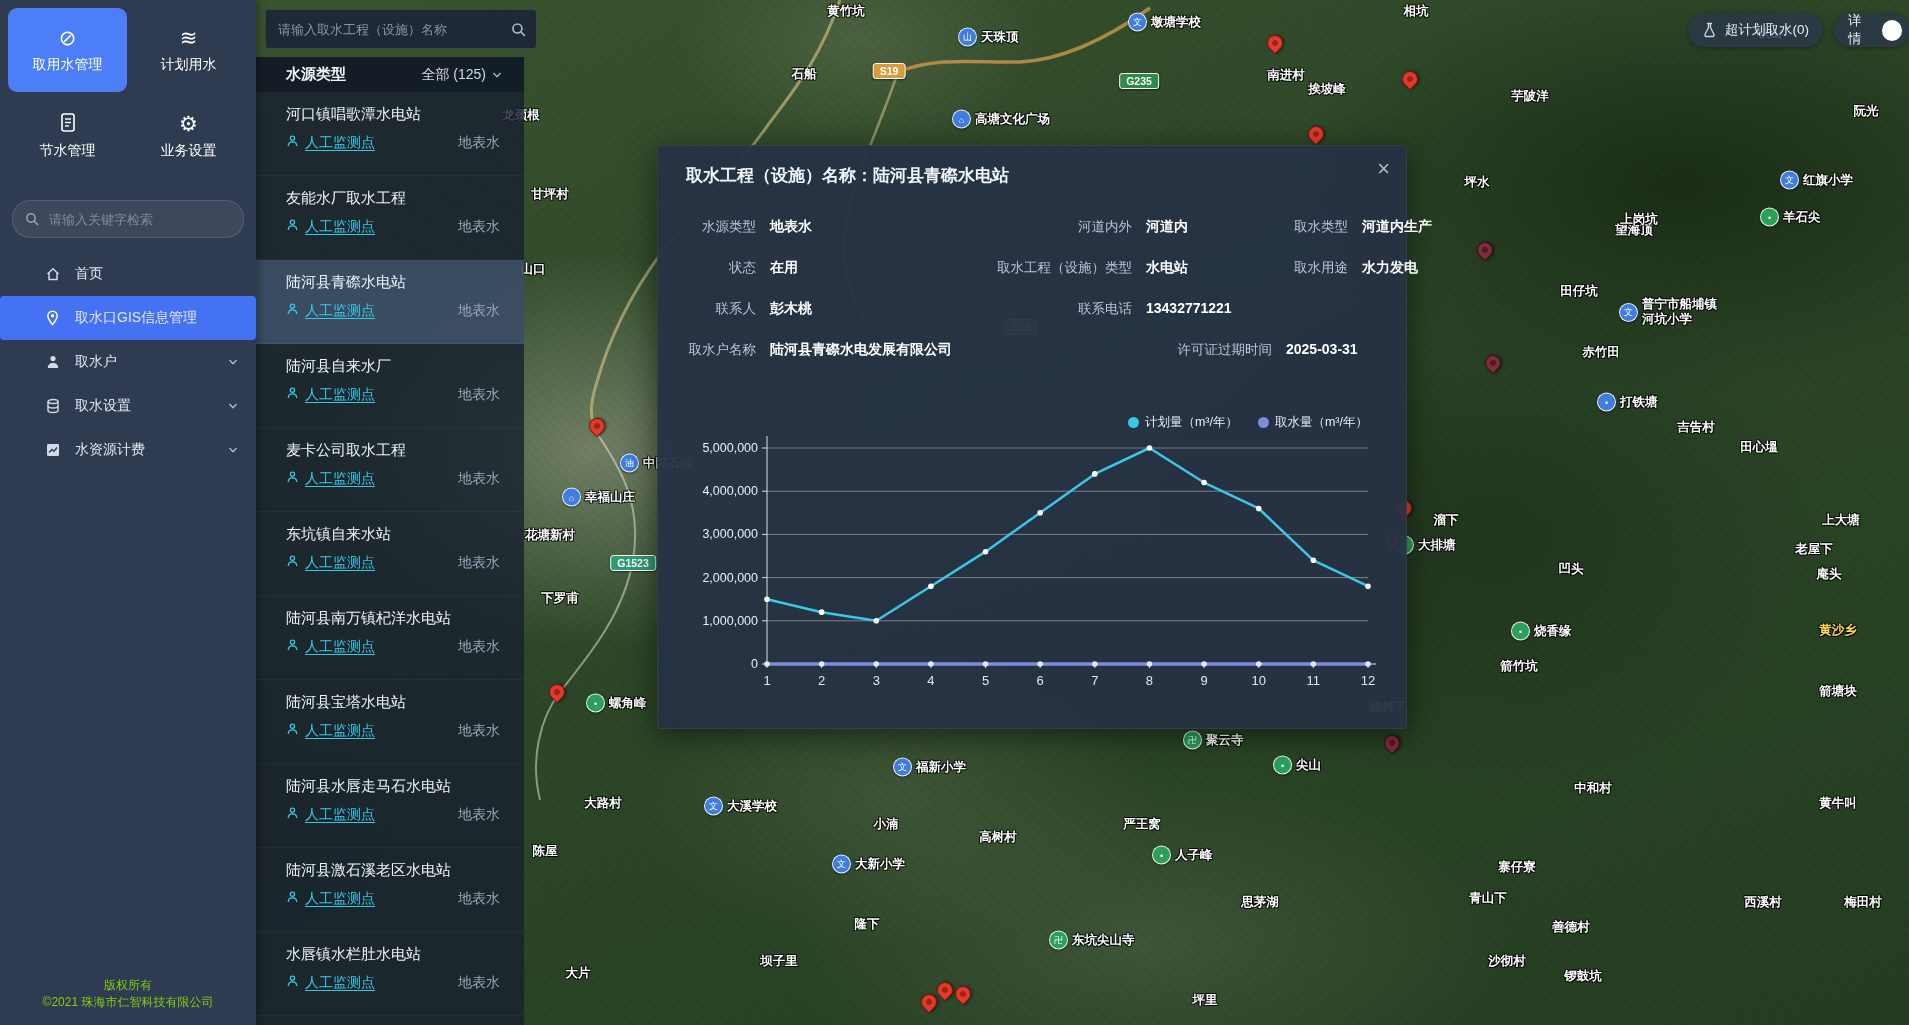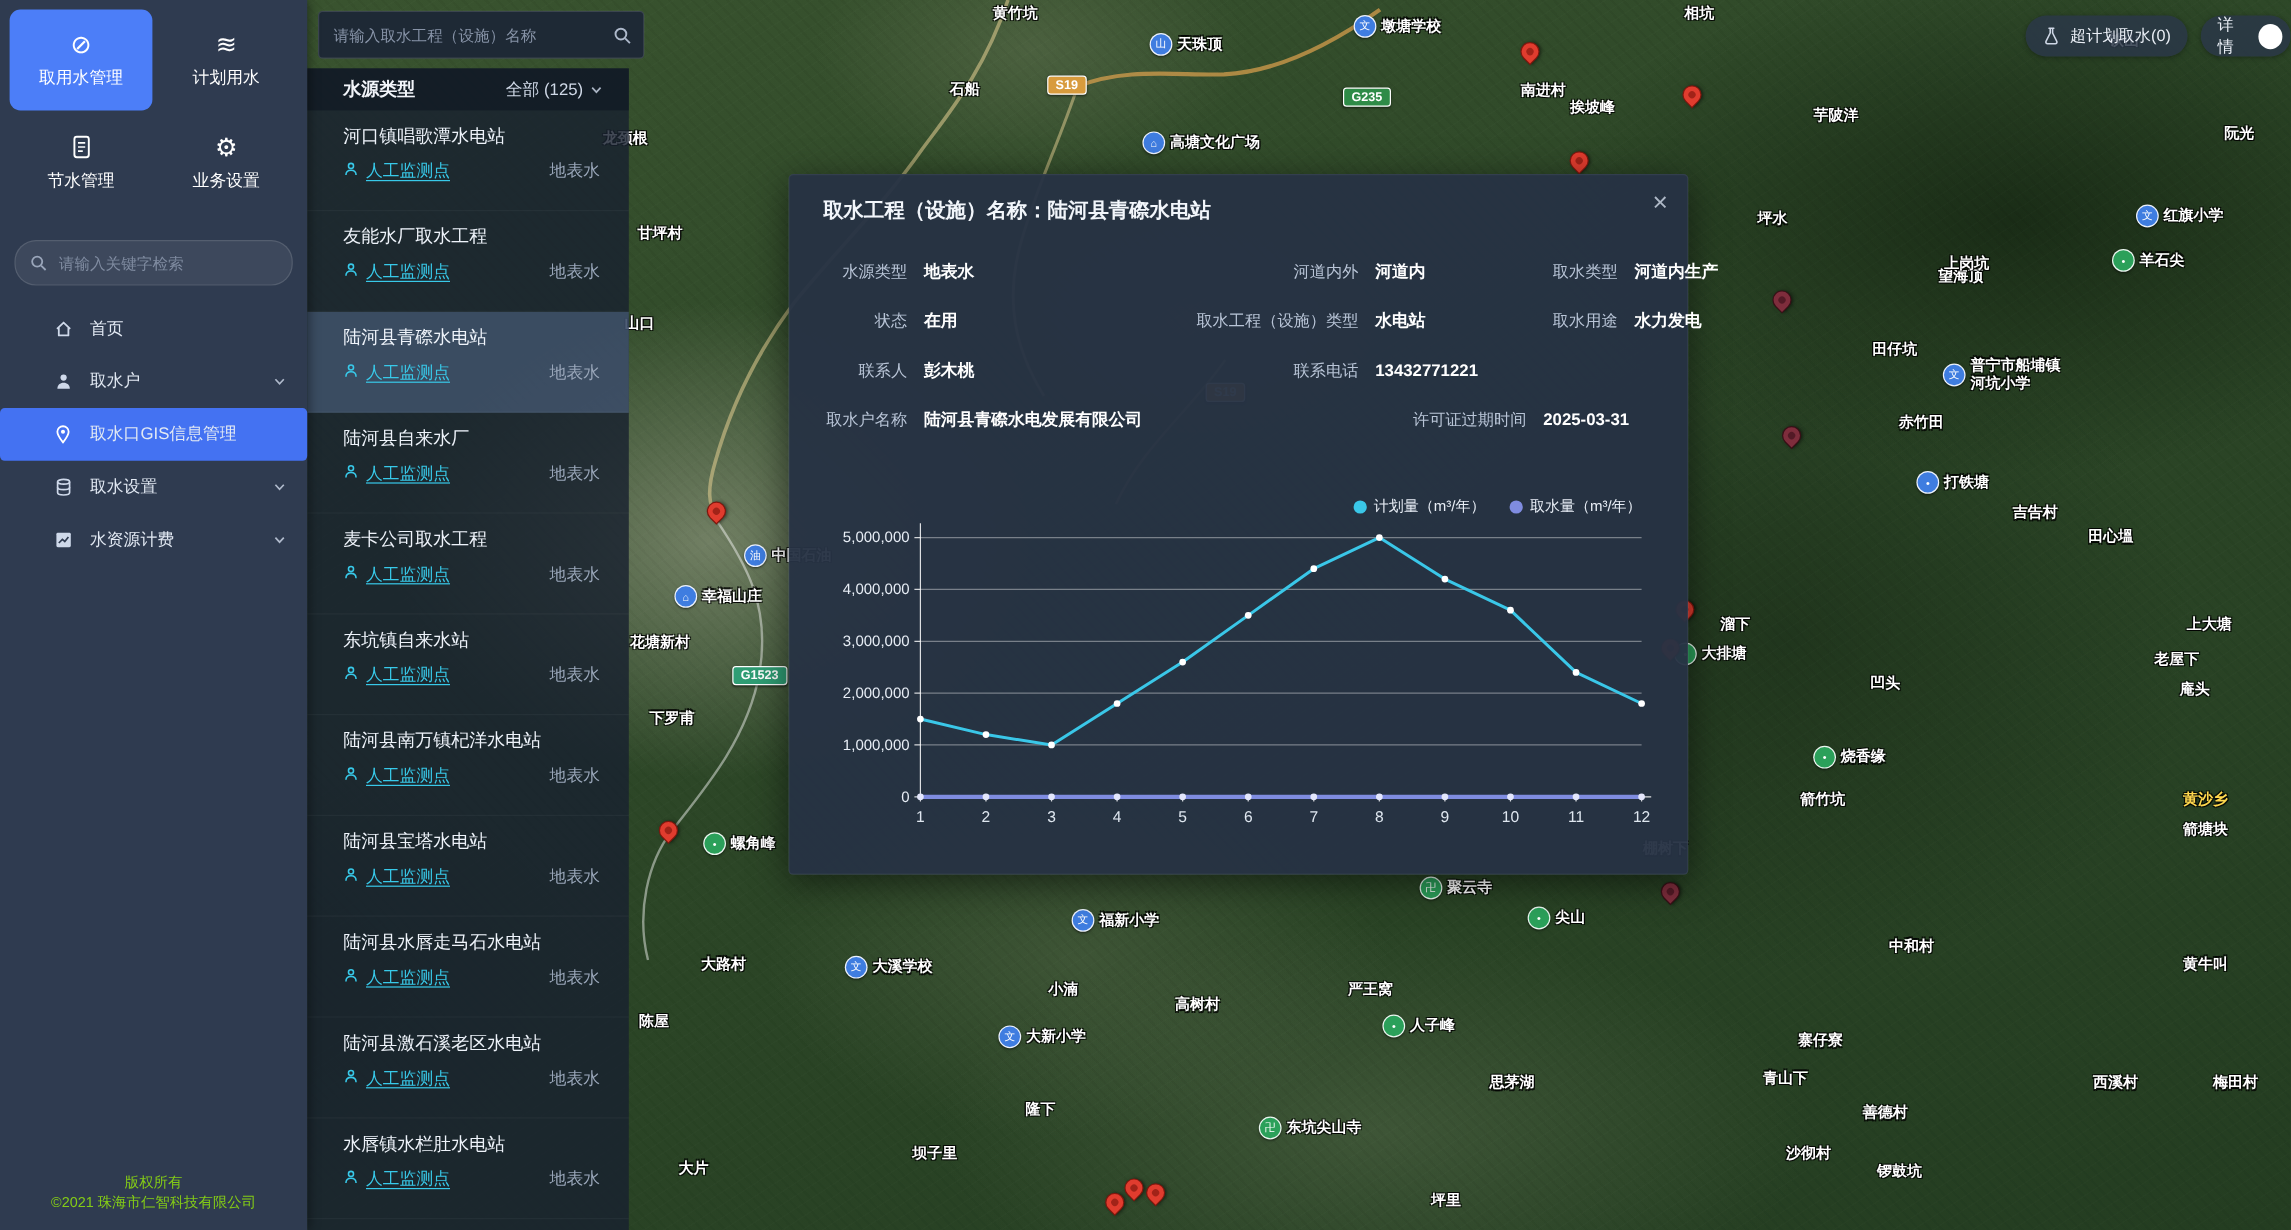--- a/index.html
+++ b/index.html
@@ -134,21 +134,21 @@
     <div class="map-label" style="left: 1286px; top: 76px;">南进村</div>
     <div class="map-label" style="left: 1327px; top: 90px;">挨坡峰</div>
     <div class="map-label" style="left: 1530px; top: 97px;">芋陂洋</div>
     <div class="map-label" style="left: 1477px; top: 183px;">坪水</div>
     <div class="map-label" style="left: 1634px; top: 231px;">望海顶</div>
     <div class="map-label" style="left: 1591px; top: 220px; margin-left: 48px;">上岗坑</div>
     <div class="map-label" style="left: 1579px; top: 292px;">田仔坑</div>
     <div class="map-label" style="left: 1601px; top: 353px;">赤竹田</div>
     <div class="map-label" style="left: 1696px; top: 428px;">吉告村</div>
     <div class="map-label" style="left: 1759px; top: 448px;">田心塭</div>
-    <div class="map-label yellow" style="left: 1838px; top: 631px; margin-top: 36px;">黄沙乡</div>
+    <div class="map-label yellow" style="left: 1838px; top: 631px;">黄沙乡</div>
     <div class="map-label" style="left: 1814px; top: 550px;">老屋下</div>
     <div class="map-label" style="left: 1841px; top: 521px;">上大塘</div>
     <div class="map-label" style="left: 1446px; top: 521px;">溜下</div>
     <div class="map-label" style="left: 1571px; top: 570px;">凹头</div>
     <div class="map-label" style="left: 1829px; top: 575px;">庵头</div>
     <div class="map-label" style="left: 1519px; top: 667px;">箭竹坑</div>
     <div class="map-label" style="left: 1838px; top: 692px;">箭塘块</div>
     <div class="map-label" style="left: 1388px; top: 708px;">棚树下</div>
     <div class="map-label" style="left: 1593px; top: 789px;">中和村</div>
     <div class="map-label" style="left: 1838px; top: 804px;">黄牛叫</div>
@@ -319,41 +319,41 @@
 
   <div class="menu">
     <div class="menu-item">
       <span class="mi-icon">
         <svg width="16" height="16" viewBox="0 0 16 16">
             <path d="M2.5 8 L8 2.8 L13.5 8 M4 7 V13.5 H12 V7" fill="none" stroke="#cfd9ea" stroke-width="1.5" stroke-linejoin="round"></path>
           </svg>
       </span>
       <span>首页</span>
     </div>
+    <div class="menu-item active">
+      <span class="mi-icon">
+        <svg width="15" height="16" viewBox="0 0 15 16">
+            <path d="M7.5 1.2 C4.8 1.2 2.8 3.2 2.8 5.8 C2.8 8.8 7.5 14.6 7.5 14.6 S12.2 8.8 12.2 5.8 C12.2 3.2 10.2 1.2 7.5 1.2 Z" fill="none" stroke="#fff" stroke-width="1.5"></path>
+            <circle cx="7.5" cy="5.8" r="1.7" fill="#fff"></circle>
+          </svg>
+      </span>
+      <span>取水口GIS信息管理</span>
+    </div>
     <div class="menu-item">
       <span class="mi-icon">
         <svg width="16" height="16" viewBox="0 0 16 16">
             <circle cx="8" cy="4.6" r="2.6" fill="#cfd9ea"></circle>
             <path d="M2.8 14 C2.8 10.8 5 9 8 9 S13.2 10.8 13.2 14 Z" fill="#cfd9ea"></path>
           </svg>
       </span>
       <span>取水户</span>
       <span class="spacer"></span>
       <svg class="chev" viewBox="0 0 10 10">
           <path d="M1.5 3 L5 6.8 L8.5 3" fill="none" stroke="#cfd9ea" stroke-width="1.4"></path>
         </svg>
-    </div>
-    <div class="menu-item active">
-      <span class="mi-icon">
-        <svg width="15" height="16" viewBox="0 0 15 16">
-            <path d="M7.5 1.2 C4.8 1.2 2.8 3.2 2.8 5.8 C2.8 8.8 7.5 14.6 7.5 14.6 S12.2 8.8 12.2 5.8 C12.2 3.2 10.2 1.2 7.5 1.2 Z" fill="none" stroke="#fff" stroke-width="1.5"></path>
-            <circle cx="7.5" cy="5.8" r="1.7" fill="#fff"></circle>
-          </svg>
-      </span>
-      <span>取水口GIS信息管理</span>
     </div>
     <div class="menu-item">
       <span class="mi-icon">
         <svg width="16" height="16" viewBox="0 0 16 16">
             <ellipse cx="8" cy="3.5" rx="5" ry="2" fill="none" stroke="#cfd9ea" stroke-width="1.4"></ellipse>
             <path d="M3 3.5 V12.5 C3 13.6 5.2 14.5 8 14.5 S13 13.6 13 12.5 V3.5" fill="none" stroke="#cfd9ea" stroke-width="1.4"></path>
             <path d="M3 8 C3 9.1 5.2 10 8 10 S13 9.1 13 8" fill="none" stroke="#cfd9ea" stroke-width="1.4"></path>
           </svg>
       </span>
       <span>取水设置</span>

